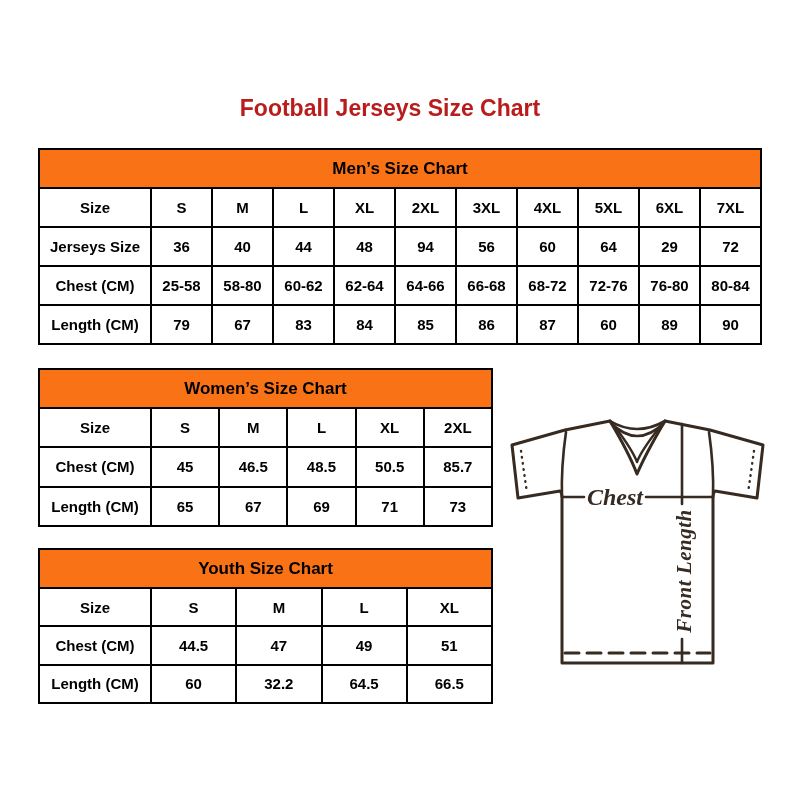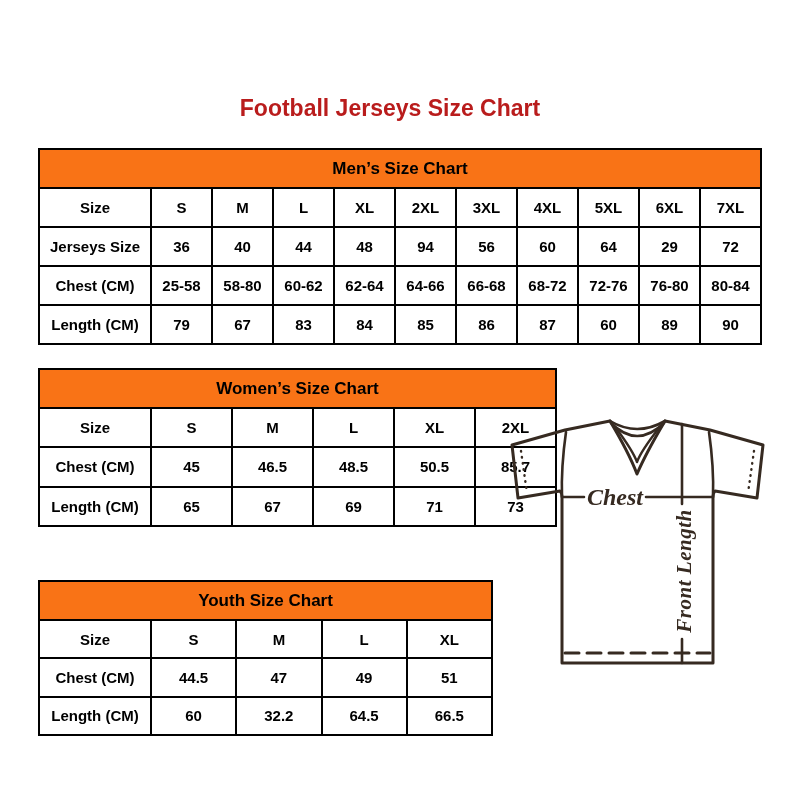--- a/index.html
+++ b/index.html
@@ -17,22 +17,22 @@
   }
   table.size-table th, table.size-table td {
     border:2px solid #000; text-align:center; vertical-align:middle;
     font-weight:bold; font-size:15px; padding:0 2px; color:#000;
     overflow:hidden; white-space:nowrap;
   }
   table.size-table th.chart-header {
     background:#f97316; font-size:17px; height:37px;
   }
   #men-table   { left:38px;  top:148px; width:724px; height:197px; }
-  #women-table { left:38px;  top:368px; width:519px; height:159px; }
-  #youth-table { left:38px;  top:548px; width:455px; height:156px;margin-top:32px; }
+  #women-table { left:38px;  top:368px; width:455px; height:159px; }
+  #youth-table { left:38px;  top:548px; width:455px; height:156px; }
   col.label-col { width:112px; }
   #jersey-svg { position:absolute; left:500px; top:415px; width:275px; height:255px; }
   .measure-text {
     font-family:"Liberation Serif", serif; font-style:italic; font-weight:bold;
     fill:#362a21;
   }
   .chest-text { font-size:24px; }
   .length-text { font-size:21px; letter-spacing:0.5px; }
 </style>
 </head>

